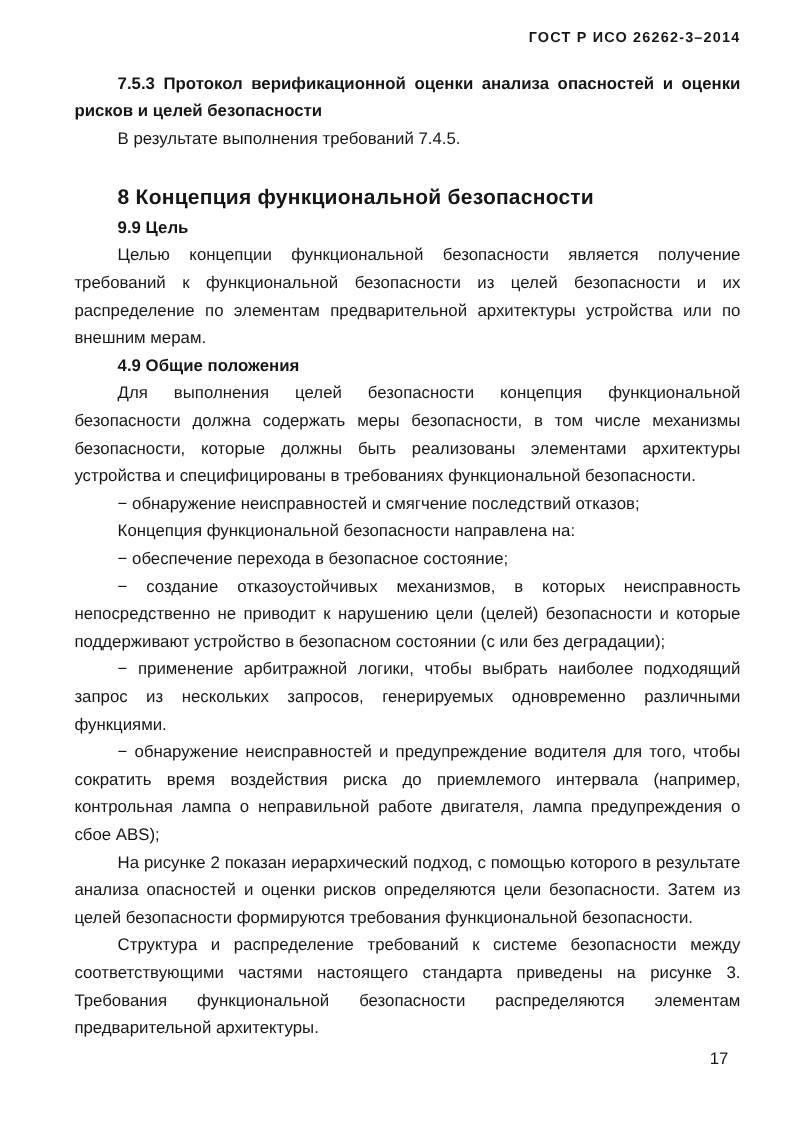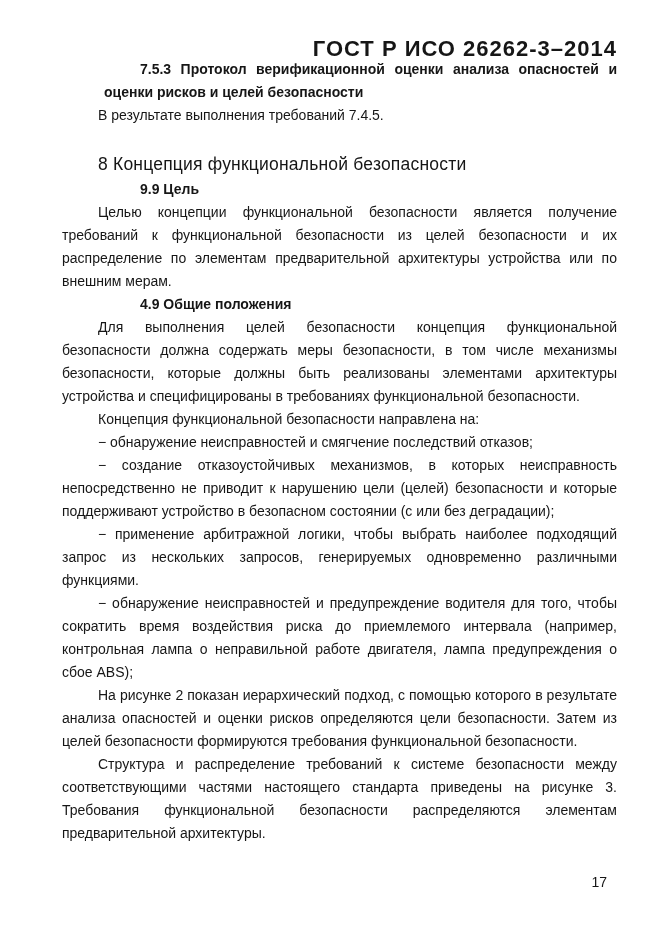--- a/index.html
+++ b/index.html
@@ -11,51 +11,50 @@
     position: relative;
     width: 661px;
     height: 935px;
     background: #ffffff;
     overflow: hidden;
     font-family: "Liberation Sans", sans-serif;
     color: #161616;
   }
   .running-header {
     position: absolute;
-    top: 36px;
+    top: 24px;
     left: 62px;
     width: 555px;
     text-align: right;
     font-weight: 700;
-    font-size: 22px;
+    font-size: 12px;
     letter-spacing: 1px;
     white-space: nowrap;
   }
   .content {
     position: absolute;
     top: 58px;
     left: 62px;
     width: 555px;
   }
   .para {
     margin: 0;
     font-size: 14px;
     line-height: 23px;
     text-align: justify;
     text-indent: 36px;
   }
   .bold {
     font-weight: 700;
-    margin-left: 42px;
   }
   .chapter {
     margin: 25px 0 2px 0;
     font-size: 17.5px;
     line-height: 24px;
-    font-weight: 400;
+    font-weight: 700;
     text-indent: 36px;
     letter-spacing: 0.2px;
   }
   .page-number {
     position: absolute;
     top: 873px;
     right: 54px;
     font-size: 14px;
     line-height: 18px;
     color: #161616;
@@ -78,24 +77,25 @@
     <h1 class="chapter">8 Концепция функциональной безопасности</h1>
 
     <p class="para bold">9.9 Цель</p>
 
     <p class="para">Целью концепции функциональной безопасности является получение требований к функциональной безопасности из целей безопасности и их распределение по элементам предварительной архитектуры устройства или по внешним мерам.</p>
 
     <p class="para bold">4.9 Общие положения</p>
 
     <p class="para">Для выполнения целей безопасности концепция функциональной безопасности должна содержать меры безопасности, в том числе механизмы безопасности, которые должны быть реализованы элементами архитектуры устройства и специфицированы в требованиях функциональной безопасности.</p>
 
+    <p class="para">− обнаружение неисправностей и смягчение последствий отказов;</p>
+
     <p class="para">Концепция функциональной безопасности направлена на:</p>
 
-    <p class="para">− обнаружение неисправностей и смягчение последствий отказов;</p>
-
+    <p class="para">− обеспечение перехода в безопасное состояние;</p>
 
     <p class="para">− создание отказоустойчивых механизмов, в которых неисправность непосредственно не приводит к нарушению цели (целей) безопасности и которые поддерживают устройство в безопасном состоянии (с или без деградации);</p>
 
     <p class="para">− применение арбитражной логики, чтобы выбрать наиболее подходящий запрос из нескольких запросов, генерируемых одновременно различными функциями.</p>
 
     <p class="para">− обнаружение неисправностей и предупреждение водителя для того, чтобы сократить время воздействия риска до приемлемого интервала (например, контрольная лампа о неправильной работе двигателя, лампа предупреждения о сбое ABS);</p>
 
     <p class="para">На рисунке 2 показан иерархический подход, с помощью которого в результате анализа опасностей и оценки рисков определяются цели безопасности. Затем из целей безопасности формируются требования функциональной безопасности.</p>
 
     <p class="para">Структура и распределение требований к системе безопасности между соответствующими частями настоящего стандарта приведены на рисунке 3. Требования функциональной безопасности распределяются элементам предварительной архитектуры.</p>

